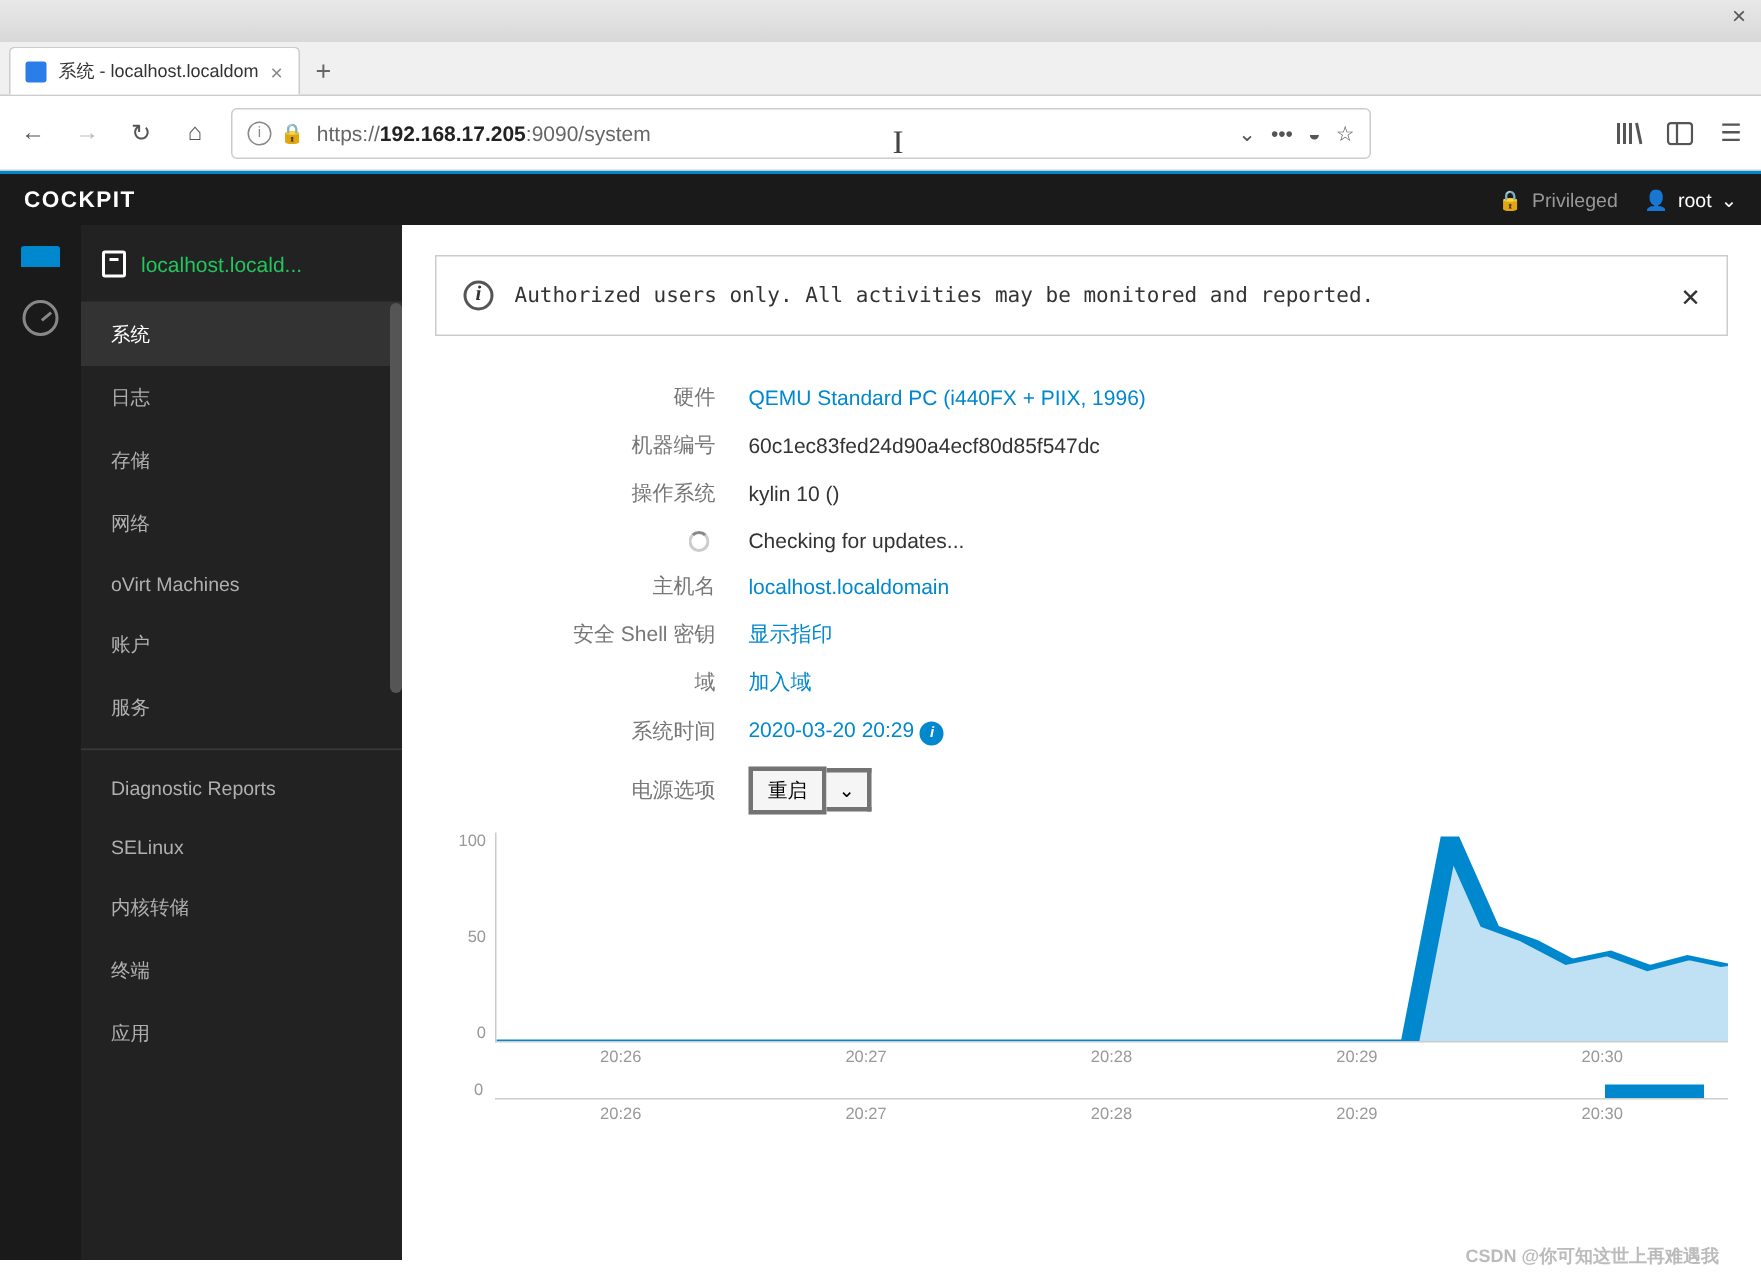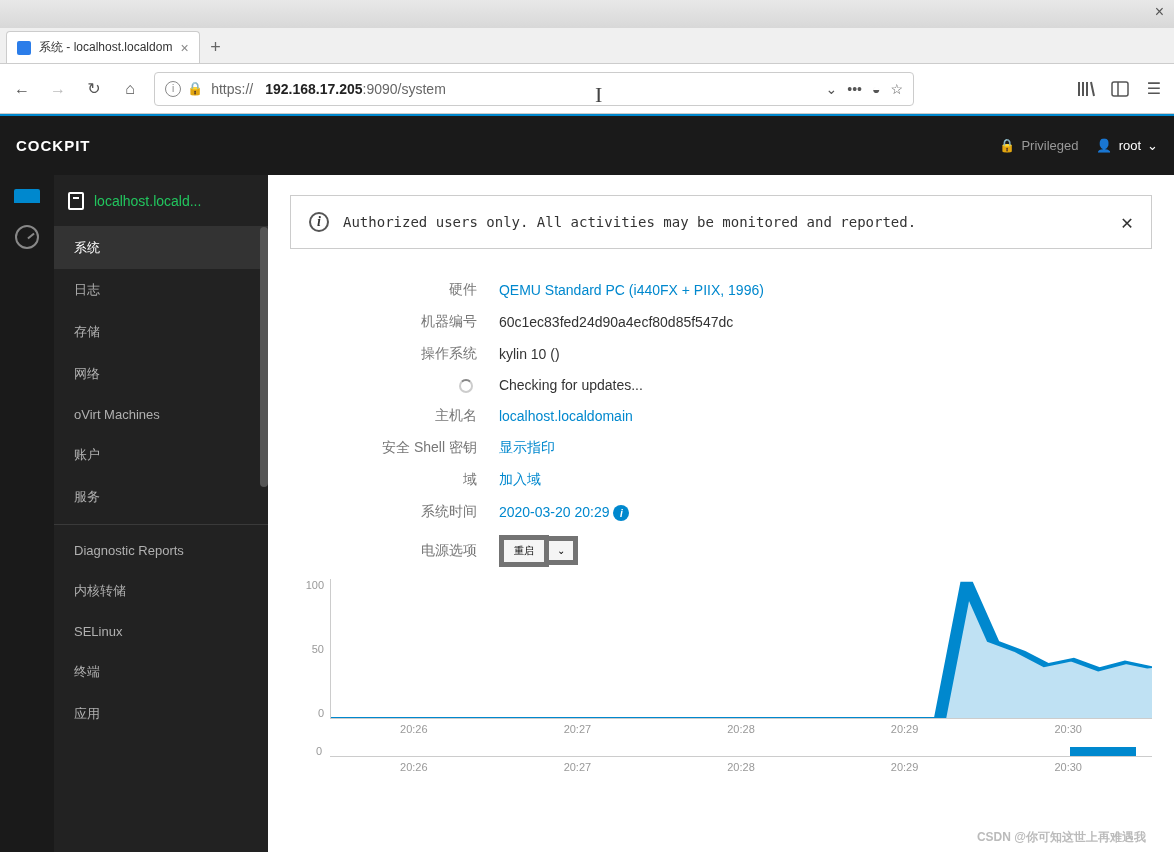--- a/index.html
+++ b/index.html
@@ -15,27 +15,27 @@
     .tab-close { color: #888; font-size: 14px; cursor: pointer; }
     .newtab { width: 32px; height: 32px; display:flex; align-items:center; justify-content:center; color:#666; font-size:18px; cursor:pointer;}
     
     .navbar { height: 50px; background: #fff; border-bottom: 1px solid #ccc; display: flex; align-items: center; padding: 0 10px; gap: 12px; }
     .navbtn { width: 24px; height: 24px; display:flex; align-items:center; justify-content:center; color:#555; cursor:pointer; font-size:16px; }
     .urlbar { flex: 1; height: 34px; border: 1px solid #ccc; border-radius: 4px; display: flex; align-items: center; padding: 0 10px; gap: 8px; background:#fff; max-width: 760px; }
     .urlbar-icons { display:flex; gap:6px; align-items:center; }
     .info-icon { width:16px; height:16px; border:1px solid #888; border-radius:50%; font-size:10px; display:flex; align-items:center; justify-content:center; color:#888;}
     .lock-icon { color:#d9a400; font-size:13px; }
     .url-text { flex:1; color:#666; font-size:14px; }
-    .url-strong { color:#222; font-weight:600;padding-left:12px; }
+    .url-strong { color:#222; font-weight:600; }
     .urlbar-right { display:flex; gap:10px; align-items:center; color:#555; }
     .toolbar-right { display:flex; gap:14px; align-items:center; margin-left:auto; }
     .toolbar-icon { width:20px; height:20px; display:flex; align-items:center; justify-content:center; color:#555; cursor:pointer; font-size:16px; }
     
     
-    .cockpit-header { height: 61px; background: #1a1a1a; color: #fff; display: flex; align-items: center; padding: 0 16px; border-top: 2px solid #0088ce; }
+    .cockpit-header { height: 36px; background: #1a1a1a; color: #fff; display: flex; align-items: center; padding: 0 16px; border-top: 2px solid #0088ce; }
     .cockpit-logo { font-weight: bold; letter-spacing: 1px; font-size: 15px; }
     .cockpit-header-right { margin-left:auto; display:flex; gap:18px; align-items:center; color:#999; font-size:13px; }
     .priv { display:flex; gap:6px; align-items:center; }
     .user-menu { color:#fff; display:flex; gap:6px; align-items:center; cursor:pointer; }
     
     .cockpit-body { display:flex; height: calc(852px - 28px - 36px - 50px - 48px); }
     .iconbar { width: 54px; background: #1a1a1a; padding-top: 14px; display:flex; flex-direction:column; align-items:center; gap:28px; }
     .iconbar-item { width:26px; height:20px; cursor:pointer; }
     .server-icon { background:#0088ce; border-radius:2px 2px 0 0; box-shadow: 0 6px 0 #0088ce; height:8px;}
     .dash-icon { width:24px; height:24px; border:2px solid #888; border-radius:50%; position:relative; }
@@ -55,21 +55,21 @@
     .alert { border:1px solid #ccc; padding:14px 18px; display:flex; align-items:center; gap:14px; margin-bottom:24px; font-family: monospace; font-size:14px; color:#333; }
     .alert-icon { width:20px; height:20px; border:2px solid #555; border-radius:50%; display:flex; align-items:center; justify-content:center; font-weight:bold; font-family:serif; font-style:italic;}
     .alert-close { margin-left:auto; font-size:20px; cursor:pointer; color:#333; font-weight:bold;}
     
     .info-table td { padding: 6px 10px; vertical-align:middle; font-size:14px; }
     .info-label { text-align:right; color:#777; white-space:nowrap;margin-top:48px; }
     .info-link { color:#0088ce; cursor:pointer; }
     .info-val { color:#333; }
     .spinner { display:inline-block; width:14px; height:14px; border:2px solid #ccc; border-top-color:#888; border-radius:50%; vertical-align:middle; margin-right:4px;}
     .info-icon-blue { display:inline-flex; width:16px; height:16px; background:#0088ce; color:#fff; border-radius:50%; align-items:center; justify-content:center; font-size:10px; font-weight:bold; font-style:italic; margin-left:4px;}
-    .btn { border:5px solid #737373; background:#f5f5f5; padding:4px 10px; font-size:10px; cursor:pointer; }
+    .btn { border:3px solid #737373; background:#f5f5f5; padding:4px 10px; font-size:13px; cursor:pointer; }
     .btn-caret { border-left:none; padding:4px 8px;}
     
     .chart { margin-top: 4px; }
     .chart-plot { display:flex; }
     .ylabels { width:40px; display:flex; flex-direction:column; justify-content:space-between; align-items:flex-end; color:#999; font-size:11px; padding-right:6px; height:140px;}
     .plot-area { flex:1; height:140px; border-left:1px solid #ccc; border-bottom:1px solid #ccc; position:relative; }
     .xlabels { display:flex; margin-left:40px; color:#999; font-size:11px; justify-content:space-between; padding:4px 2px; }
     .xlabels span { flex:1; text-align:center;}
     .mini-track { height:10px; background:#fff; border-bottom:1px solid #ccc; margin-left:40px; position:relative; margin-top:8px;}
     .mini-zero { position:absolute; left:-14px; top:-2px; color:#999; font-size:11px;}
@@ -165,22 +165,22 @@
           <div class="sidebar-item">日志</div>
           <div class="sidebar-item">存储</div>
           <div class="sidebar-item">网络</div>
           <div class="sidebar-item">oVirt Machines</div>
           <div class="sidebar-item">账户</div>
           <div class="sidebar-item">服务</div>
         </div>
       <div class="sidebar-sep"></div>
       <div id="side2">
           <div class="sidebar-item">Diagnostic Reports</div>
+          <div class="sidebar-item">SELinux</div>
           <div class="sidebar-item">内核转储</div>
-          <div class="sidebar-item">SELinux</div>
           <div class="sidebar-item">终端</div>
           <div class="sidebar-item">应用</div>
         </div>
     </div>
   </div>
 
   <div class="main">
     <div class="alert">
       <span class="alert-icon">i</span>
       <span>Authorized users only. All activities may be monitored and reported.</span>

